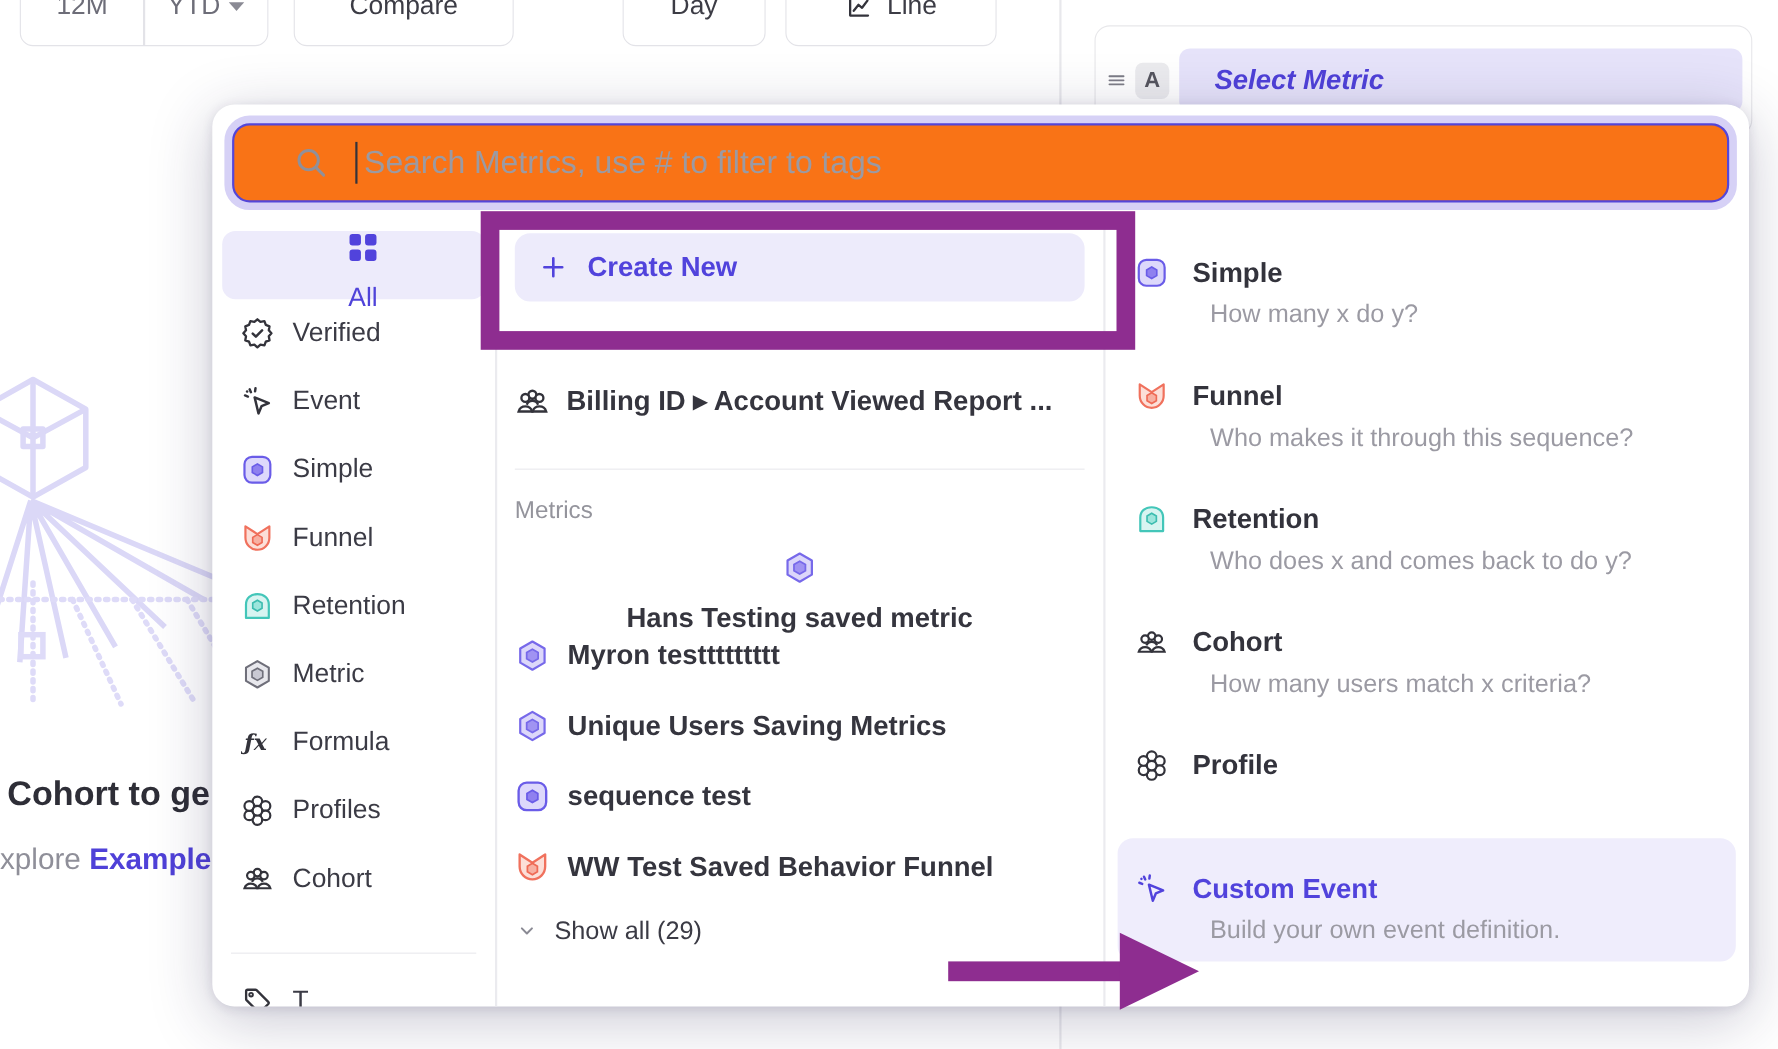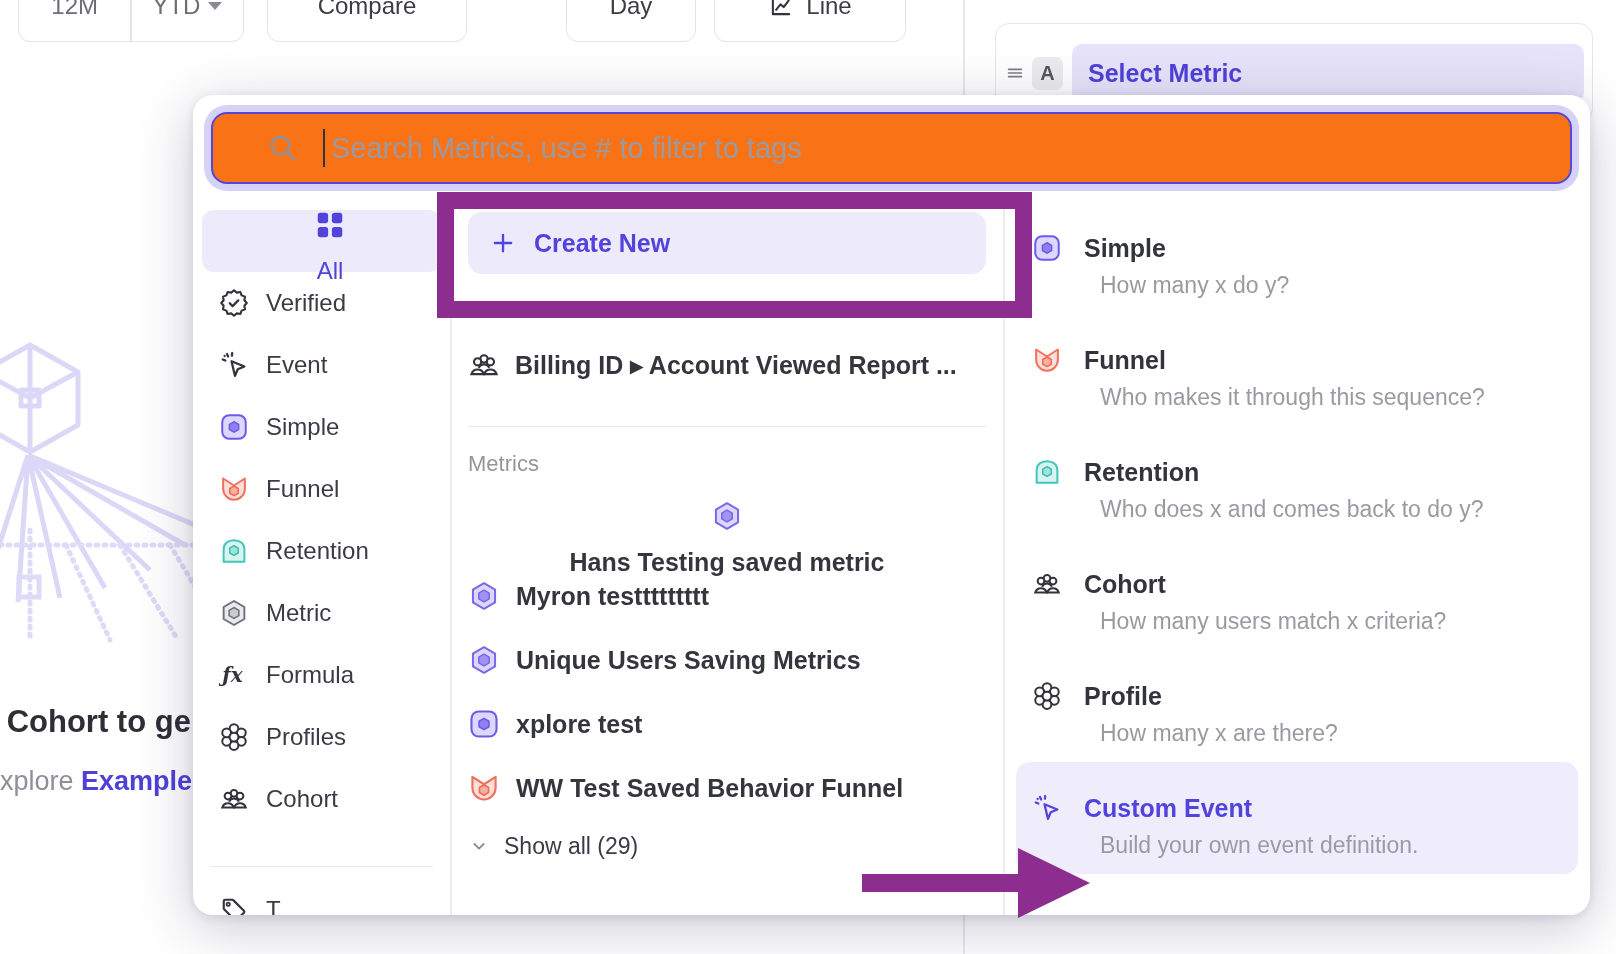--- a/index.html
+++ b/index.html
@@ -19,22 +19,22 @@
   .vline-bg { position:absolute; left:963px; top:0; width:1.5px; height:954px; background:#e8e8ec; }
 
   .select-card { position:absolute; left:995px; top:23px; width:598px; height:100px;
     background:#fff; border:1.5px solid #e7e7ea; border-radius:14px;
     display:flex; align-items:center; padding:0 8px; }
   .drag-handle { color:#7d7d87; width:22px; height:22px; flex:none; }
   .row-badge { width:31px; height:33px; background:#ebebee; border-radius:7px;
     display:flex; align-items:center; justify-content:center; font-weight:700;
     font-size:20px; color:#55555e; margin-left:6px; flex:none; }
   .metric-pill { flex:1; height:58px; background:#e6e3fa; border-radius:10px;
-    margin-left:9px; display:flex; align-items:center; padding-left:16px;
-    color:#4f41d8; font-size:25px; font-weight:600; }
+    margin-left:9px; display:flex; align-items:center; padding-left:32px;
+    color:#4f41d8; font-size:25px; font-weight:600;font-style:italic; }
 
   .wirewrap { position:absolute; left:0; top:330px; width:200px; height:340px; }
   .headline { position:absolute; left:-14px; top:704px; font-size:31px; font-weight:700;
     color:#2e2e37; white-space:nowrap; }
   .explore { position:absolute; left:0; top:766px; width:193px; overflow:hidden;
     white-space:nowrap; font-size:27px; color:#8f8f99; }
   .explore .lnk { color:#4f41d8; font-weight:600; }
 
   
   .dialog { position:absolute; left:193px; top:95px; width:1397px; height:820px;
@@ -357,21 +357,21 @@
       <div class="mrow">
         <svg class="ic32">
             <use href="#sym-hexpurple"></use>
           </svg>
         <span>Unique Users Saving Metrics</span>
       </div>
       <div class="mrow">
         <svg class="ic32">
             <use href="#sym-simplebox"></use>
           </svg>
-        <span>xplore test</span>
+        <span>sequence test</span>
       </div>
       <div class="mrow">
         <svg class="ic32">
             <use href="#sym-funnel"></use>
           </svg>
         <span>WW Test Saved Behavior Funnel</span>
       </div>
 
       <div class="showall">
         <svg class="chev">
@@ -420,21 +420,20 @@
           </div>
         <div class="td">How many users match x criteria?</div>
       </div>
       <div class="trow">
         <div class="tt">
             <svg class="ic" style="color:#33333b">
               <use href="#sym-flower"></use>
             </svg>
           <span>Profile</span>
           </div>
-        <div class="td">How many x are there?</div>
       </div>
       <div class="trow hl">
         <div class="tt">
             <svg class="ic" style="color:#5143dc">
               <use href="#sym-pointer"></use>
             </svg>
           <span>Custom Event</span>
           </div>
         <div class="td">Build your own event definition.</div>
       </div>

